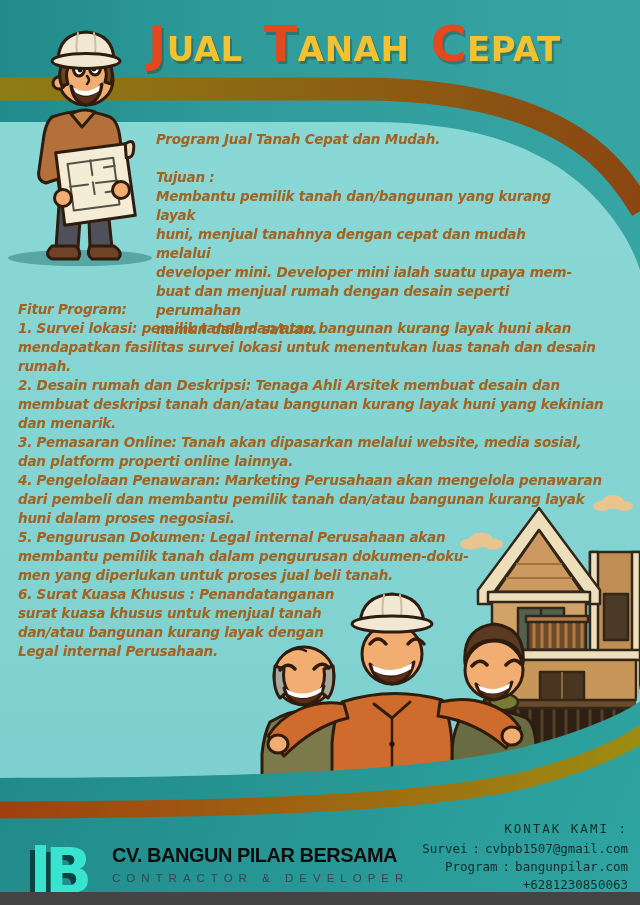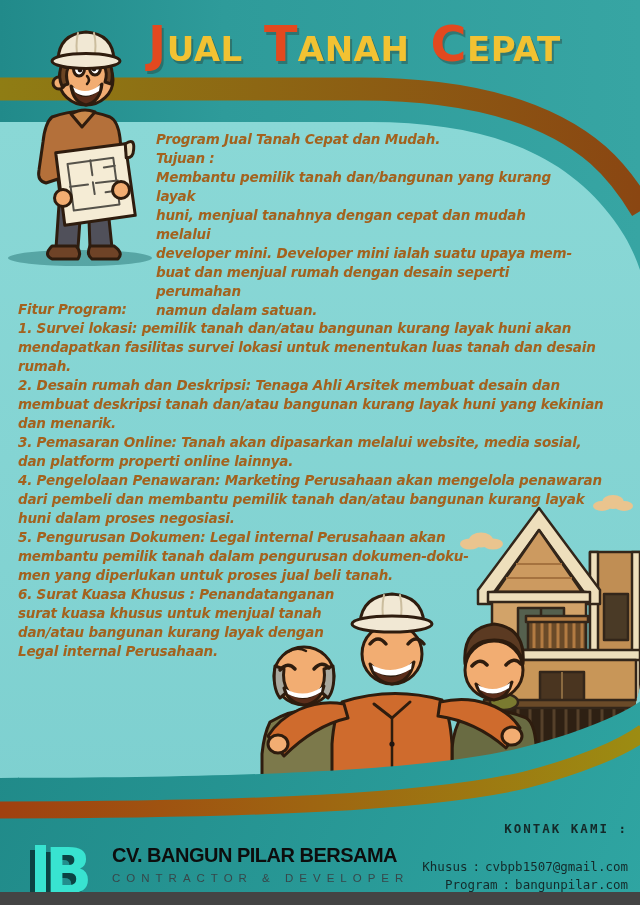--- a/index.html
+++ b/index.html
@@ -24,21 +24,21 @@
   }
   .title-initial{font-size:49px;color:#E2491F;}
   .title-rest{font-size:34px;color:#F2C232;}
   
   .body-text{
     font-family:"DejaVu Sans",sans-serif;font-style:italic;font-weight:700;
     font-size:13.5px;line-height:19px;letter-spacing:-.2px;color:#A3621E;
     white-space:pre-line;
   }
   #intro{position:absolute;left:156px;top:130px;width:424px;z-index:4;}
-  #intro .intro-heading{}
+  #intro .intro-heading{margin-bottom:19px;}
   #fitur{position:absolute;left:18px;top:300px;width:600px;z-index:4;}
   
   #worker{left:2px;top:22px;z-index:5}
   #house{left:444px;top:494px;width:198px;height:316px;overflow:hidden;
          border-radius:0 0 150px 0;z-index:2}
   #men{left:222px;top:592px;z-index:3}
   
   #footer-svg{position:absolute;left:0;top:630px;z-index:6}
   #logo{left:26px;top:838px;z-index:7}
   #company{position:absolute;left:112px;top:844px;z-index:7}
@@ -48,21 +48,21 @@
   }
   .company-tagline{
     margin-top:5px;font-family:"Liberation Sans",sans-serif;font-weight:400;
     font-size:11.5px;letter-spacing:6px;color:#37474A;white-space:nowrap;text-align:right;
   }
   #contact{
     position:absolute;right:12px;top:820px;z-index:7;text-align:right;
     font-family:"DejaVu Sans Mono",monospace;font-size:12.5px;line-height:18px;
     color:#142A2A;white-space:nowrap;
   }
-  #contact .contact-heading{letter-spacing:2px;margin-bottom:20px;font-weight:bold;}
+  #contact .contact-heading{letter-spacing:2px;margin-bottom:2px;}
   #contact .sep{margin:0 5px;}
 </style>
 </head>
 <body>
 
 <div id="flyer">
 
   <svg id="bg-svg" width="640" height="905" viewBox="0 0 640 905">
     <defs>
       <linearGradient id="ribbonTop" x1="0" y1="0" x2="640" y2="0" gradientUnits="userSpaceOnUse">
@@ -286,21 +286,21 @@
   </svg>
 
   <div id="company">
     <div class="company-name">CV. BANGUN PILAR BERSAMA</div>
     <div class="company-tagline">CONTRACTOR &amp; DEVELOPER</div>
   </div>
 
   <div id="contact">
     <div class="contact-heading">KONTAK KAMI :</div>
     <div class="contact-row">
-      <span>Khusus</span><span class="sep">:</span><span>cvbpb1507@gmail.com</span>
+      <span>Survei</span><span class="sep">:</span><span>cvbpb1507@gmail.com</span>
     </div>
     <div class="contact-row">
       <span>Program</span><span class="sep">:</span><span>bangunpilar.com</span>
     </div>
     <div class="contact-row">
       <span></span><span class="sep"></span><span>+6281230850063</span>
     </div>
   </div>
 
 </div>

